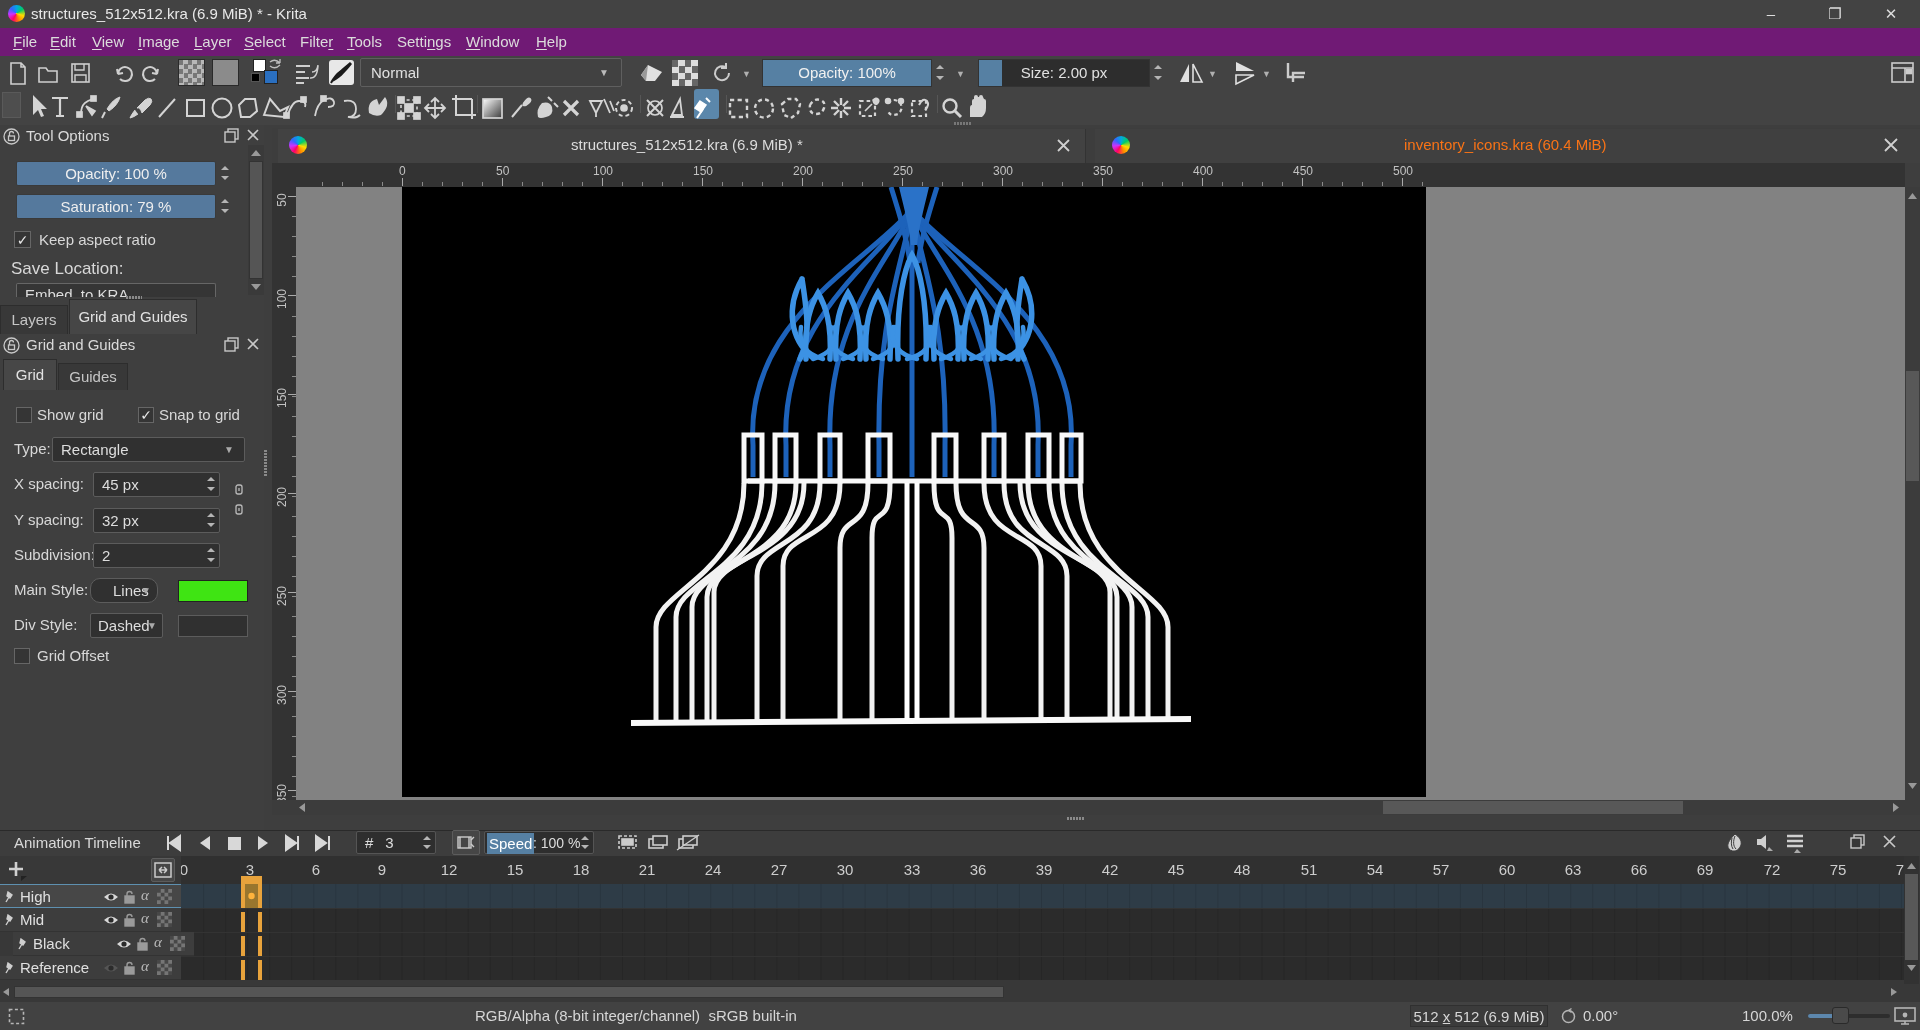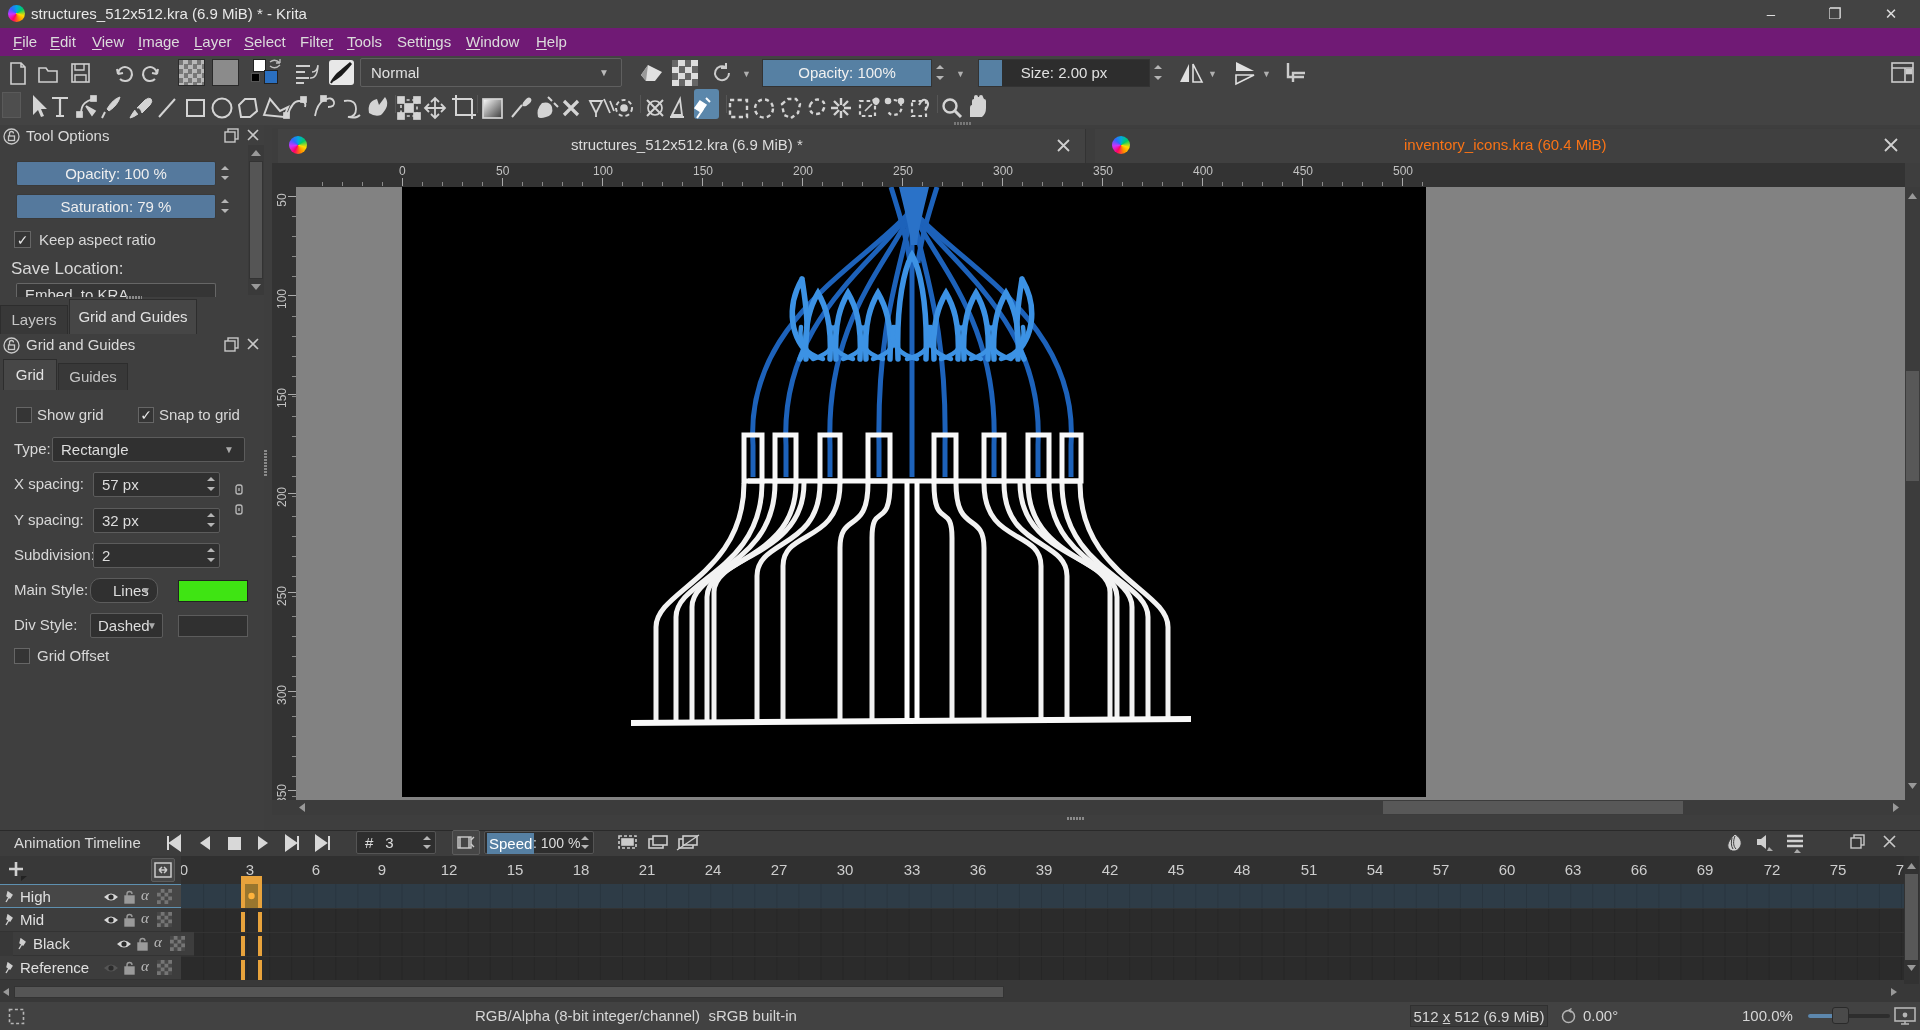--- a/index.html
+++ b/index.html
@@ -251,21 +251,21 @@
 
   <div class="ic" style="left:16px;top:282px;width:16px;height:16px;background:#353535;border:1px solid #666;"></div>
   <div class="ic" style="left:37px;top:281px;font-size:15px;">Show grid</div>
   <div class="ic" style="left:138px;top:282px;width:16px;height:16px;background:#353535;border:1px solid #666;color:#e8e8e8;font-size:14px;text-align:center;line-height:15px;">✓</div>
   <div class="ic" style="left:159px;top:281px;font-size:15px;">Snap to grid</div>
 
   <div class="ic" style="left:14px;top:315px;font-size:15px;">Type:</div>
   <div class="ic" style="left:52px;top:312px;width:193px;height:25px;background:#303030;border:1px solid #5c5c5c;border-radius:2px;font-size:15px;color:#ddd;line-height:23px;padding-left:8px;">Rectangle<span style="position:absolute;right:10px;top:0px;color:#aaa;font-size:10px;">▼</span></div>
 
   <div class="ic" style="left:14px;top:350px;font-size:15px;">X spacing:</div>
-  <div class="ic" style="left:93px;top:347px;width:127px;height:25px;background:#303030;border:1px solid #5c5c5c;border-radius:2px;font-size:15px;color:#ddd;line-height:23px;padding-left:8px;">57 px</div>
+  <div class="ic" style="left:93px;top:347px;width:127px;height:25px;background:#303030;border:1px solid #5c5c5c;border-radius:2px;font-size:15px;color:#ddd;line-height:23px;padding-left:8px;">45 px</div>
   <svg class="ic" style="left:203px;top:347px;" width="16" height="25" viewBox="0 0 16 25">
       <path d="M4,9 l4,-4 4,4 z M4,15 l4,4 4,-4 z" fill="#b5b5b5"></path>
     </svg>
 
   <div class="ic" style="left:14px;top:386px;font-size:15px;">Y spacing:</div>
   <div class="ic" style="left:93px;top:383px;width:127px;height:25px;background:#303030;border:1px solid #5c5c5c;border-radius:2px;font-size:15px;color:#ddd;line-height:23px;padding-left:8px;">32 px</div>
   <svg class="ic" style="left:203px;top:383px;" width="16" height="25" viewBox="0 0 16 25">
       <path d="M4,9 l4,-4 4,4 z M4,15 l4,4 4,-4 z" fill="#b5b5b5"></path>
     </svg>
   <svg class="ic" style="left:233px;top:358px;" width="12" height="40" viewBox="0 0 12 40" fill="none" stroke="#bbb" stroke-width="1.3">

